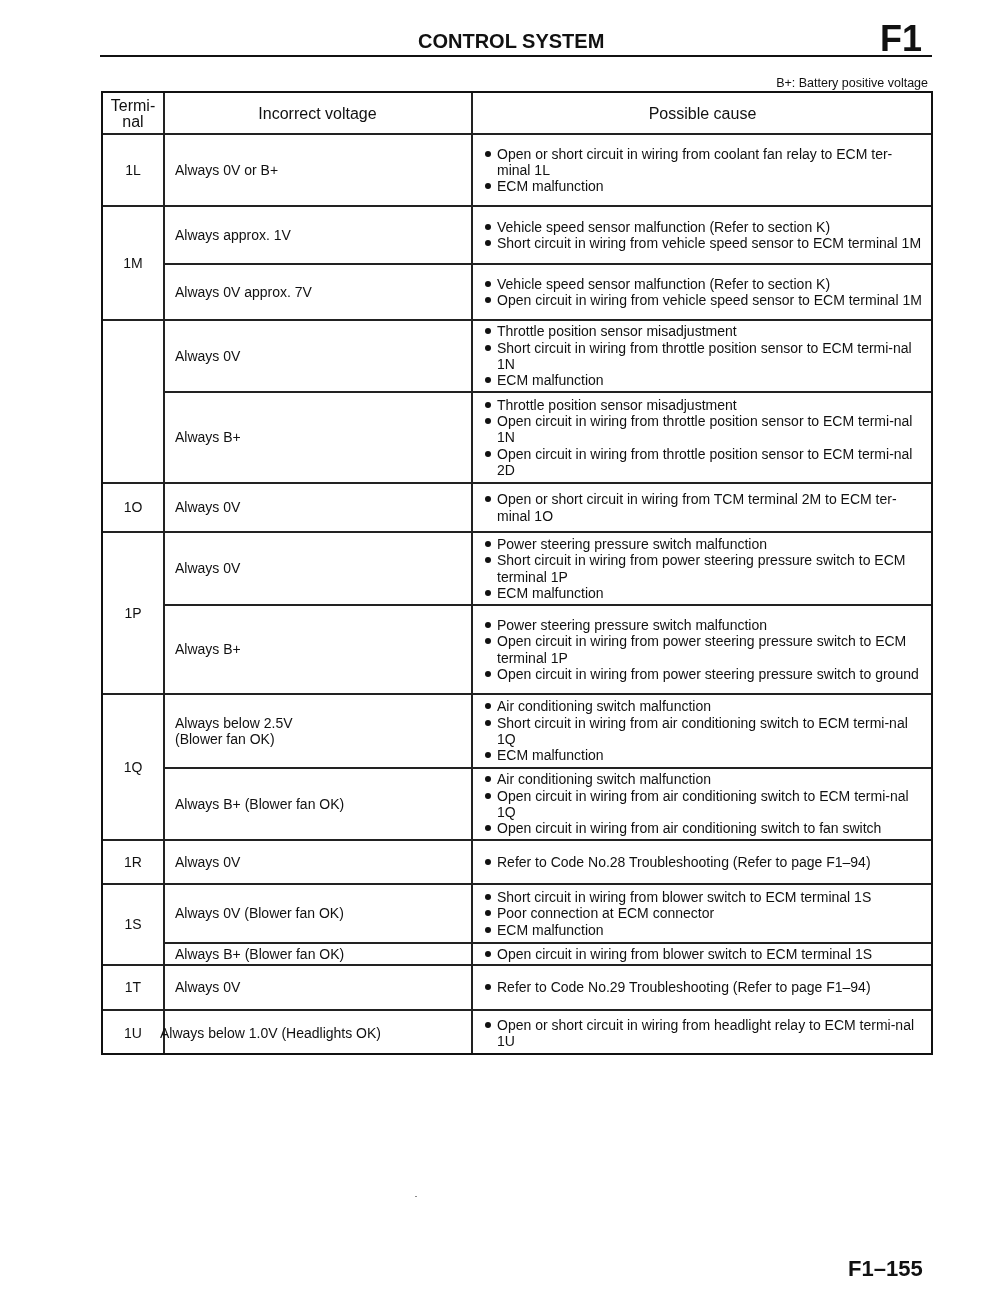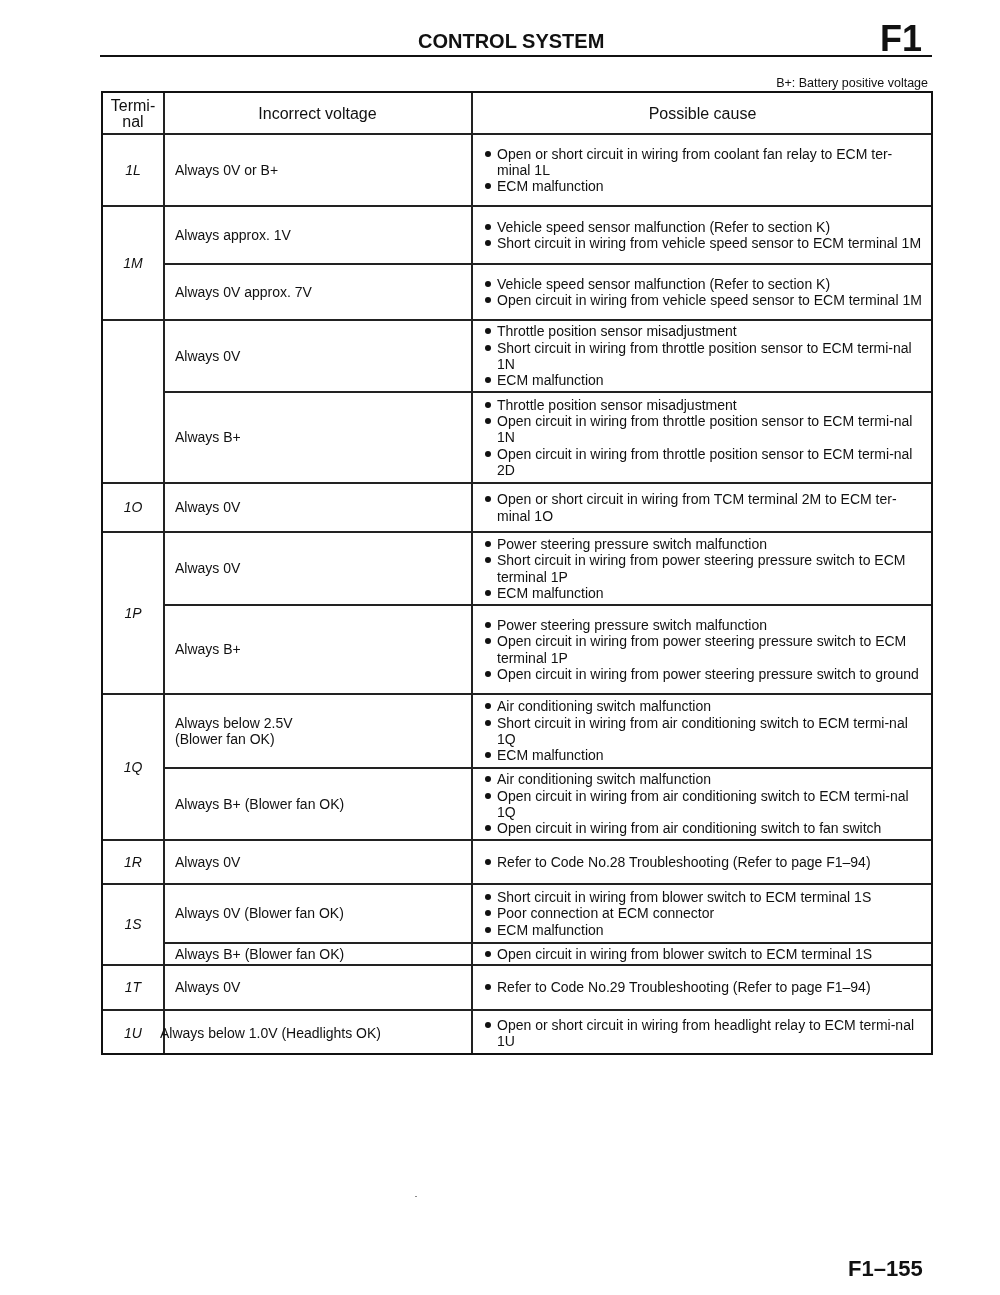--- a/index.html
+++ b/index.html
@@ -23,21 +23,21 @@
   }
   .table-wrap {
     position: absolute; left: 101px; top: 91px; width: 832px; height: 964px;
     border: 2px solid #111; box-sizing: border-box;
   }
   .vline { position: absolute; top: 0; bottom: 0; width: 1.5px; background: #222; }
   .hline { position: absolute; height: 1.5px; background: #222; }
   .cell {
     position: absolute; box-sizing: border-box; font-size: 14px; line-height: 16.3px;
   }
-  .term { text-align: center; display: flex; align-items: center; justify-content: center; font-style: italic; }
+  .term { text-align: center; display: flex; align-items: center; justify-content: center; }
   .volt { padding-left: 11px; display: flex; align-items: center; white-space: pre-line; }
   .cause { padding-left: 12px; padding-right: 10px; display: flex; align-items: center; border-radius: 26px; }
   .cause ul { list-style: none; margin: 0; padding: 0; }
   .cause li { position: relative; padding-left: 13px; }
   .cause li::before {
     content: ""; position: absolute; left: 1px; top: 5px;
     width: 6px; height: 6px; border-radius: 50%; background: #111;
   }
   .th { font-weight: normal; text-align: center; display: flex; align-items: center; justify-content: center; font-size: 16px; line-height: 16px; }
   .page-number {

